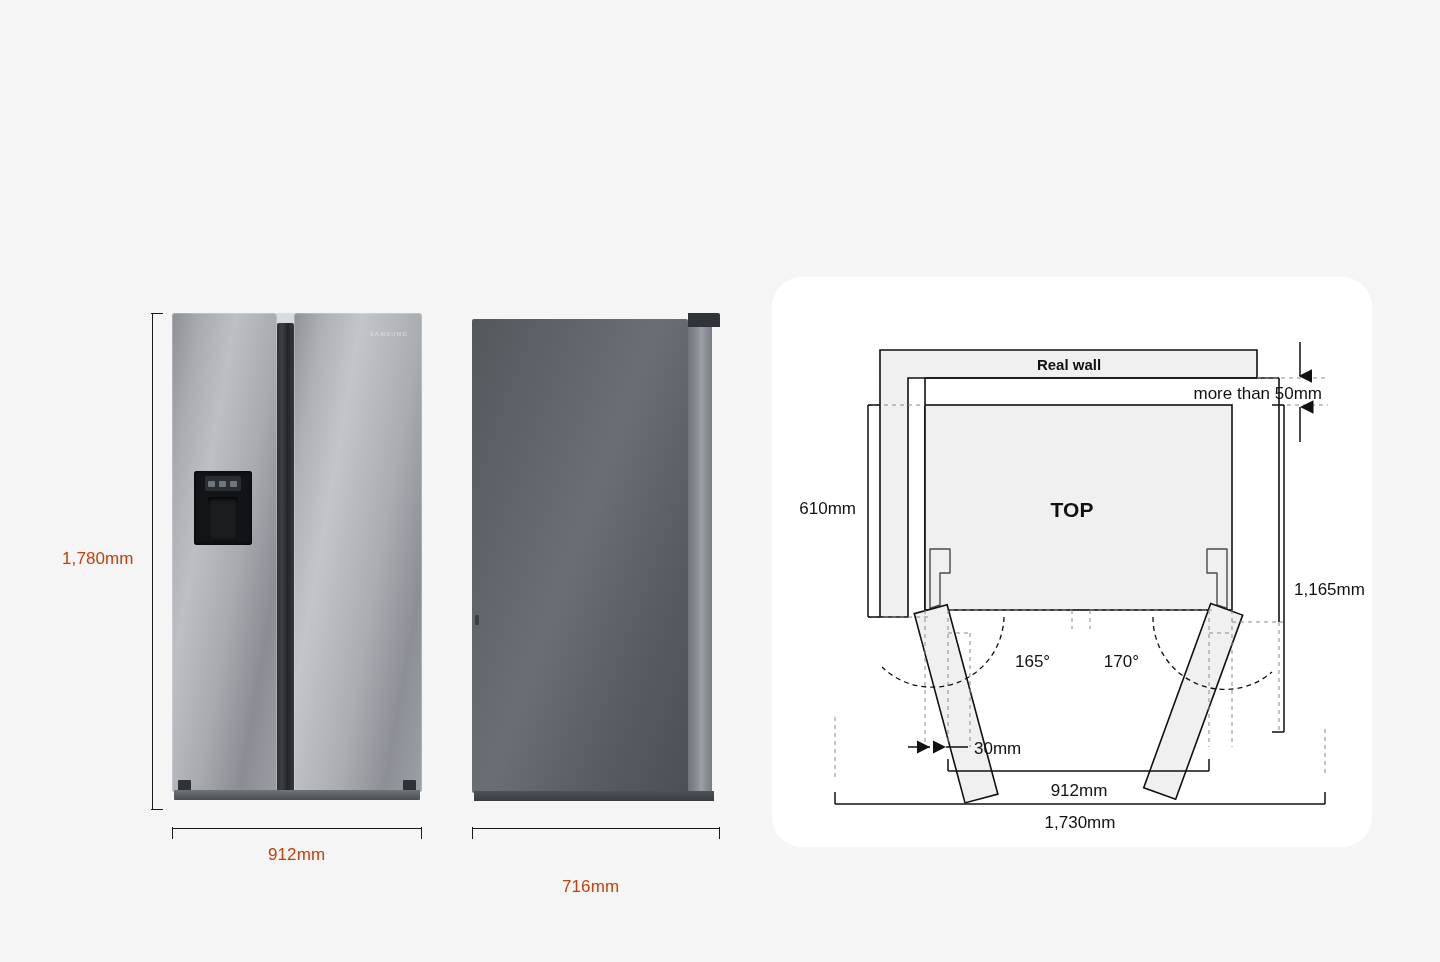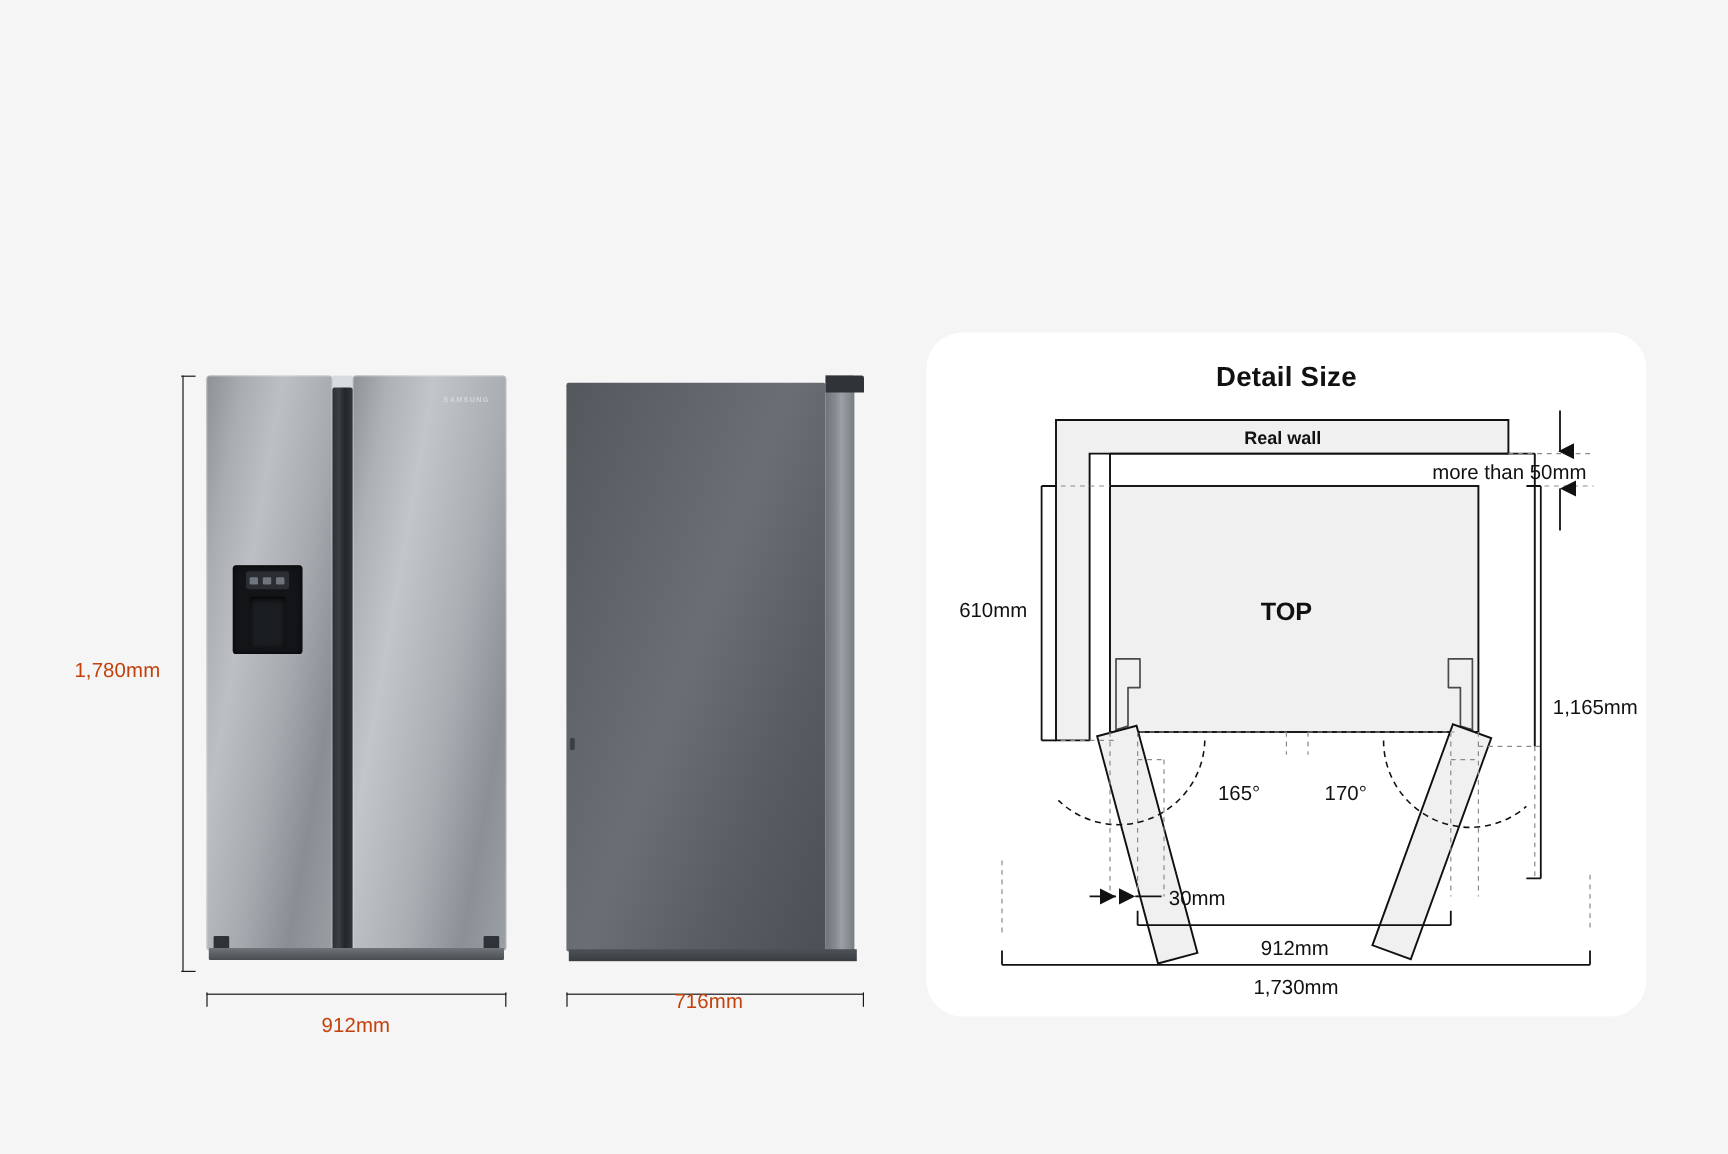--- a/index.html
+++ b/index.html
@@ -299,24 +299,23 @@
   <div class="fridge-side">
     <div class="side-body">
       <div class="side-hinge-dot"></div>
     </div>
     <div class="side-strip"></div>
     <div class="side-cap"></div>
     <div class="side-base"></div>
   </div>
 
   <div class="bracket-h" style="left:472px; top:828px; width:248px;"></div>
-  <div class="dim-label" style="left:562px; top:825px;">716mm</div>
+  <div class="dim-label" style="left:562px; top:877px;">716mm</div>
 
   <div class="detail-card">
-    <div class="detail-title">Detail Size</div>
 
     <svg class="detail-svg" viewBox="0 0 600 570">
       <defs>
         <marker id="arrDown" markerWidth="9" markerHeight="9" refX="4.5" refY="8" orient="auto">
           <path d="M0,0 L9,0 L4.5,9 Z" fill="#111"></path>
         </marker>
         <marker id="arrUp" markerWidth="9" markerHeight="9" refX="4.5" refY="0" orient="auto">
           <path d="M0,9 L9,9 L4.5,0 Z" fill="#111"></path>
         </marker>
         <marker id="arrRight" markerWidth="9" markerHeight="9" refX="9" refY="4.5" orient="auto">

